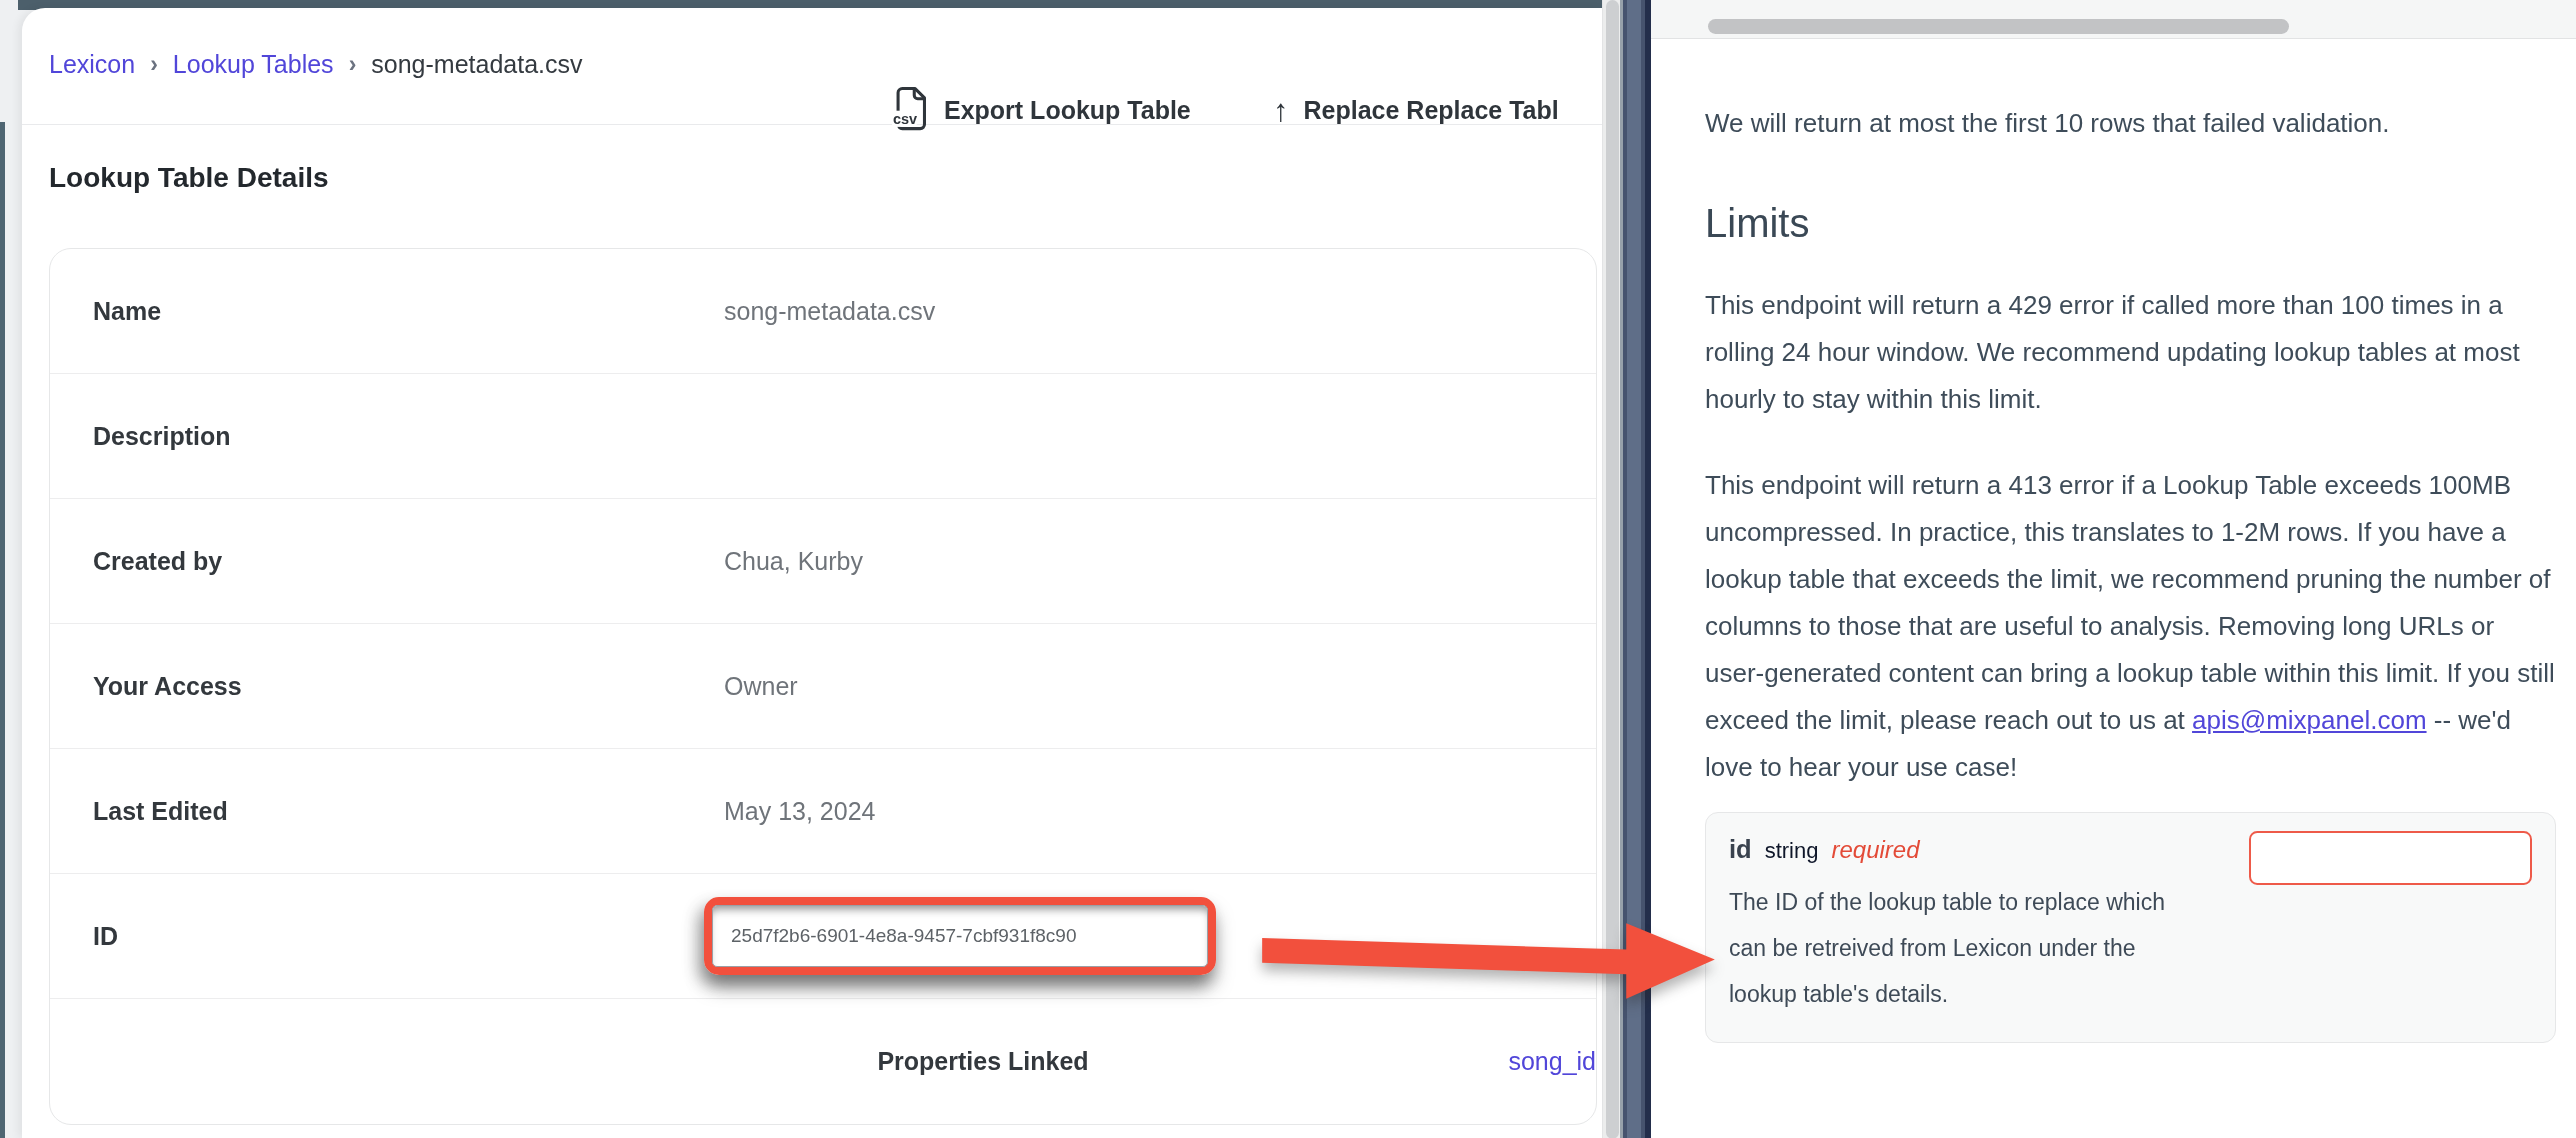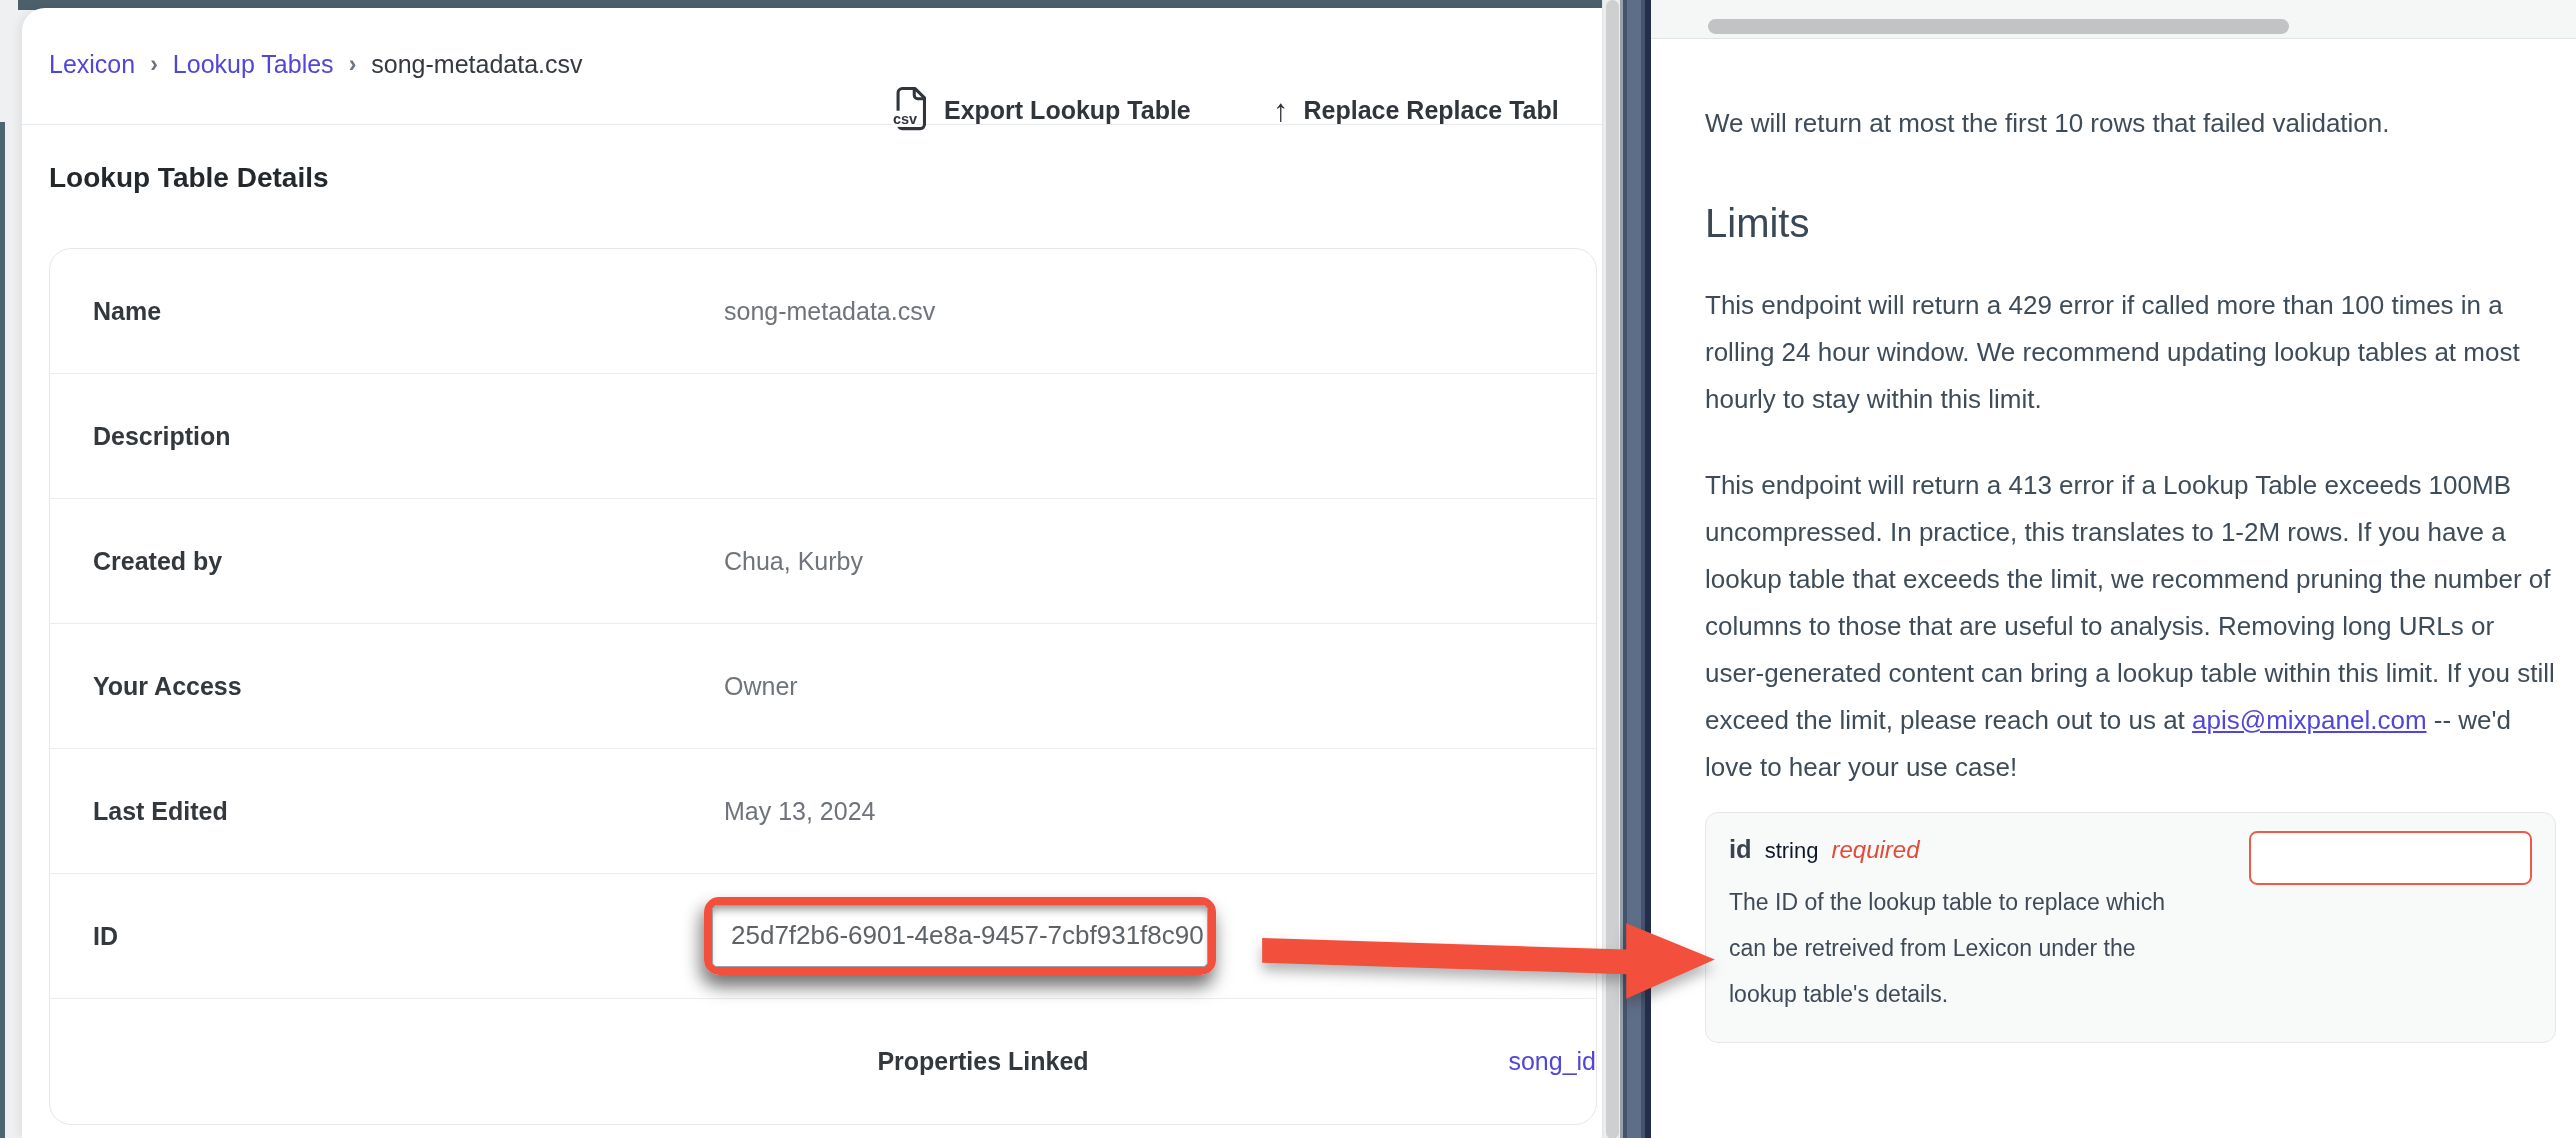--- a/index.html
+++ b/index.html
@@ -34,21 +34,21 @@
   .d-row { display:flex; align-items:center; height:125px; border-bottom:1.6px solid #ededee; }
   .d-row:last-child { border-bottom:none;justify-content:flex-end; }
   .d-label { flex:0 0 674px; padding-left:43px; font-size:25px; font-weight:600; color:#33383d; }
   .d-value { font-size:25px; color:#6f747a; }
   .d-link { font-size:25px; color:#5146d9; cursor:pointer; }
 
   .red-box { display:inline-block; margin-left:-20px; border:8.2px solid #f2503d; border-radius:15px;
     background:transparent;
     box-shadow:0 13px 18px -1.6px rgba(50,50,50,0.55), -6.6px 8.2px 15px rgba(50,50,50,0.28); }
   .id-field { display:block; width:496px; height:62px; line-height:59px; background:#ffffff;
-    border:1.6px solid #9aa0a6; border-radius:5px; padding:0 18px; font-size:26px; color:#5d6267;
+    border:1.6px solid #9aa0a6; border-radius:5px; padding:0 18px; font-size:19px; color:#5d6267;
     white-space:nowrap; box-shadow:inset 0 7.4px 8.2px -4.1px rgba(0,0,0,0.42); }
 
   
   .left-scrollbar { position:absolute; left:1602px; top:0; width:18px; height:1139px; background:#eceded;
     border-left:0.8px solid #e3e4e5; }
   .left-scrollbar .thumb { position:absolute; left:2.5px; top:0; width:13px; height:1139px;
     background:#cdcfd1; border-radius:6.6px; }
 
   
   .divider { position:absolute; left:1620px; top:0; width:31px; height:1139px;

